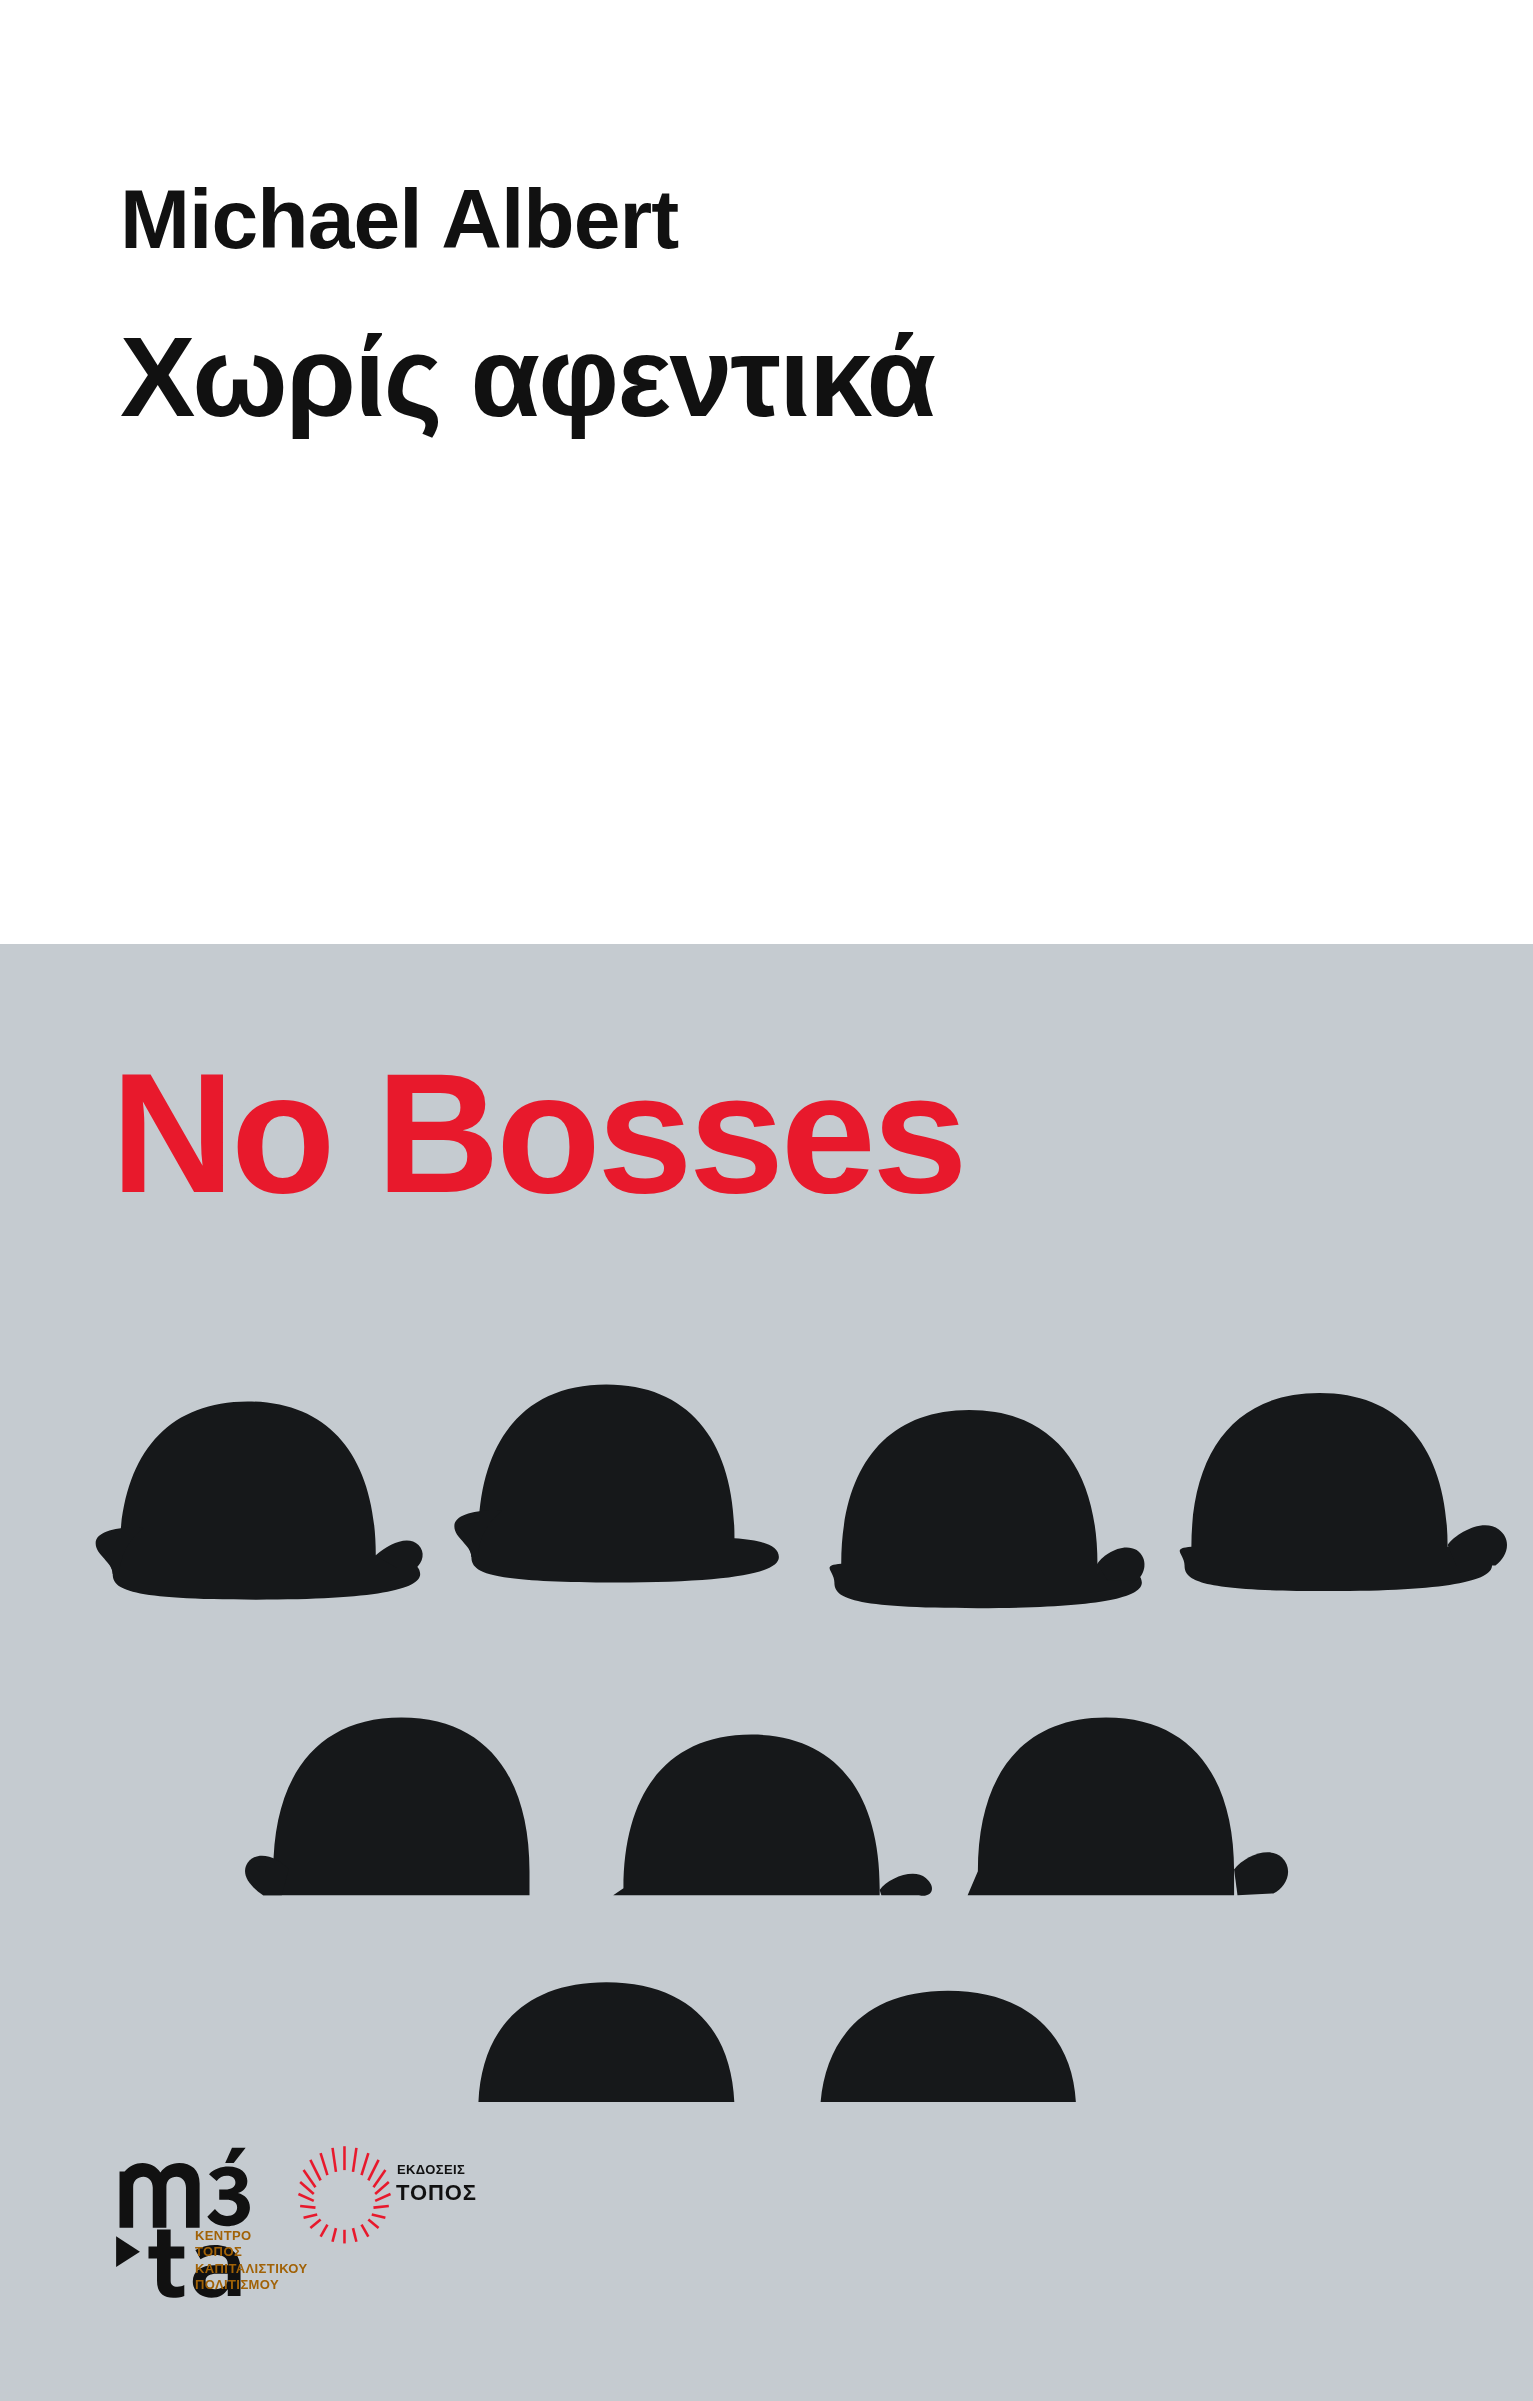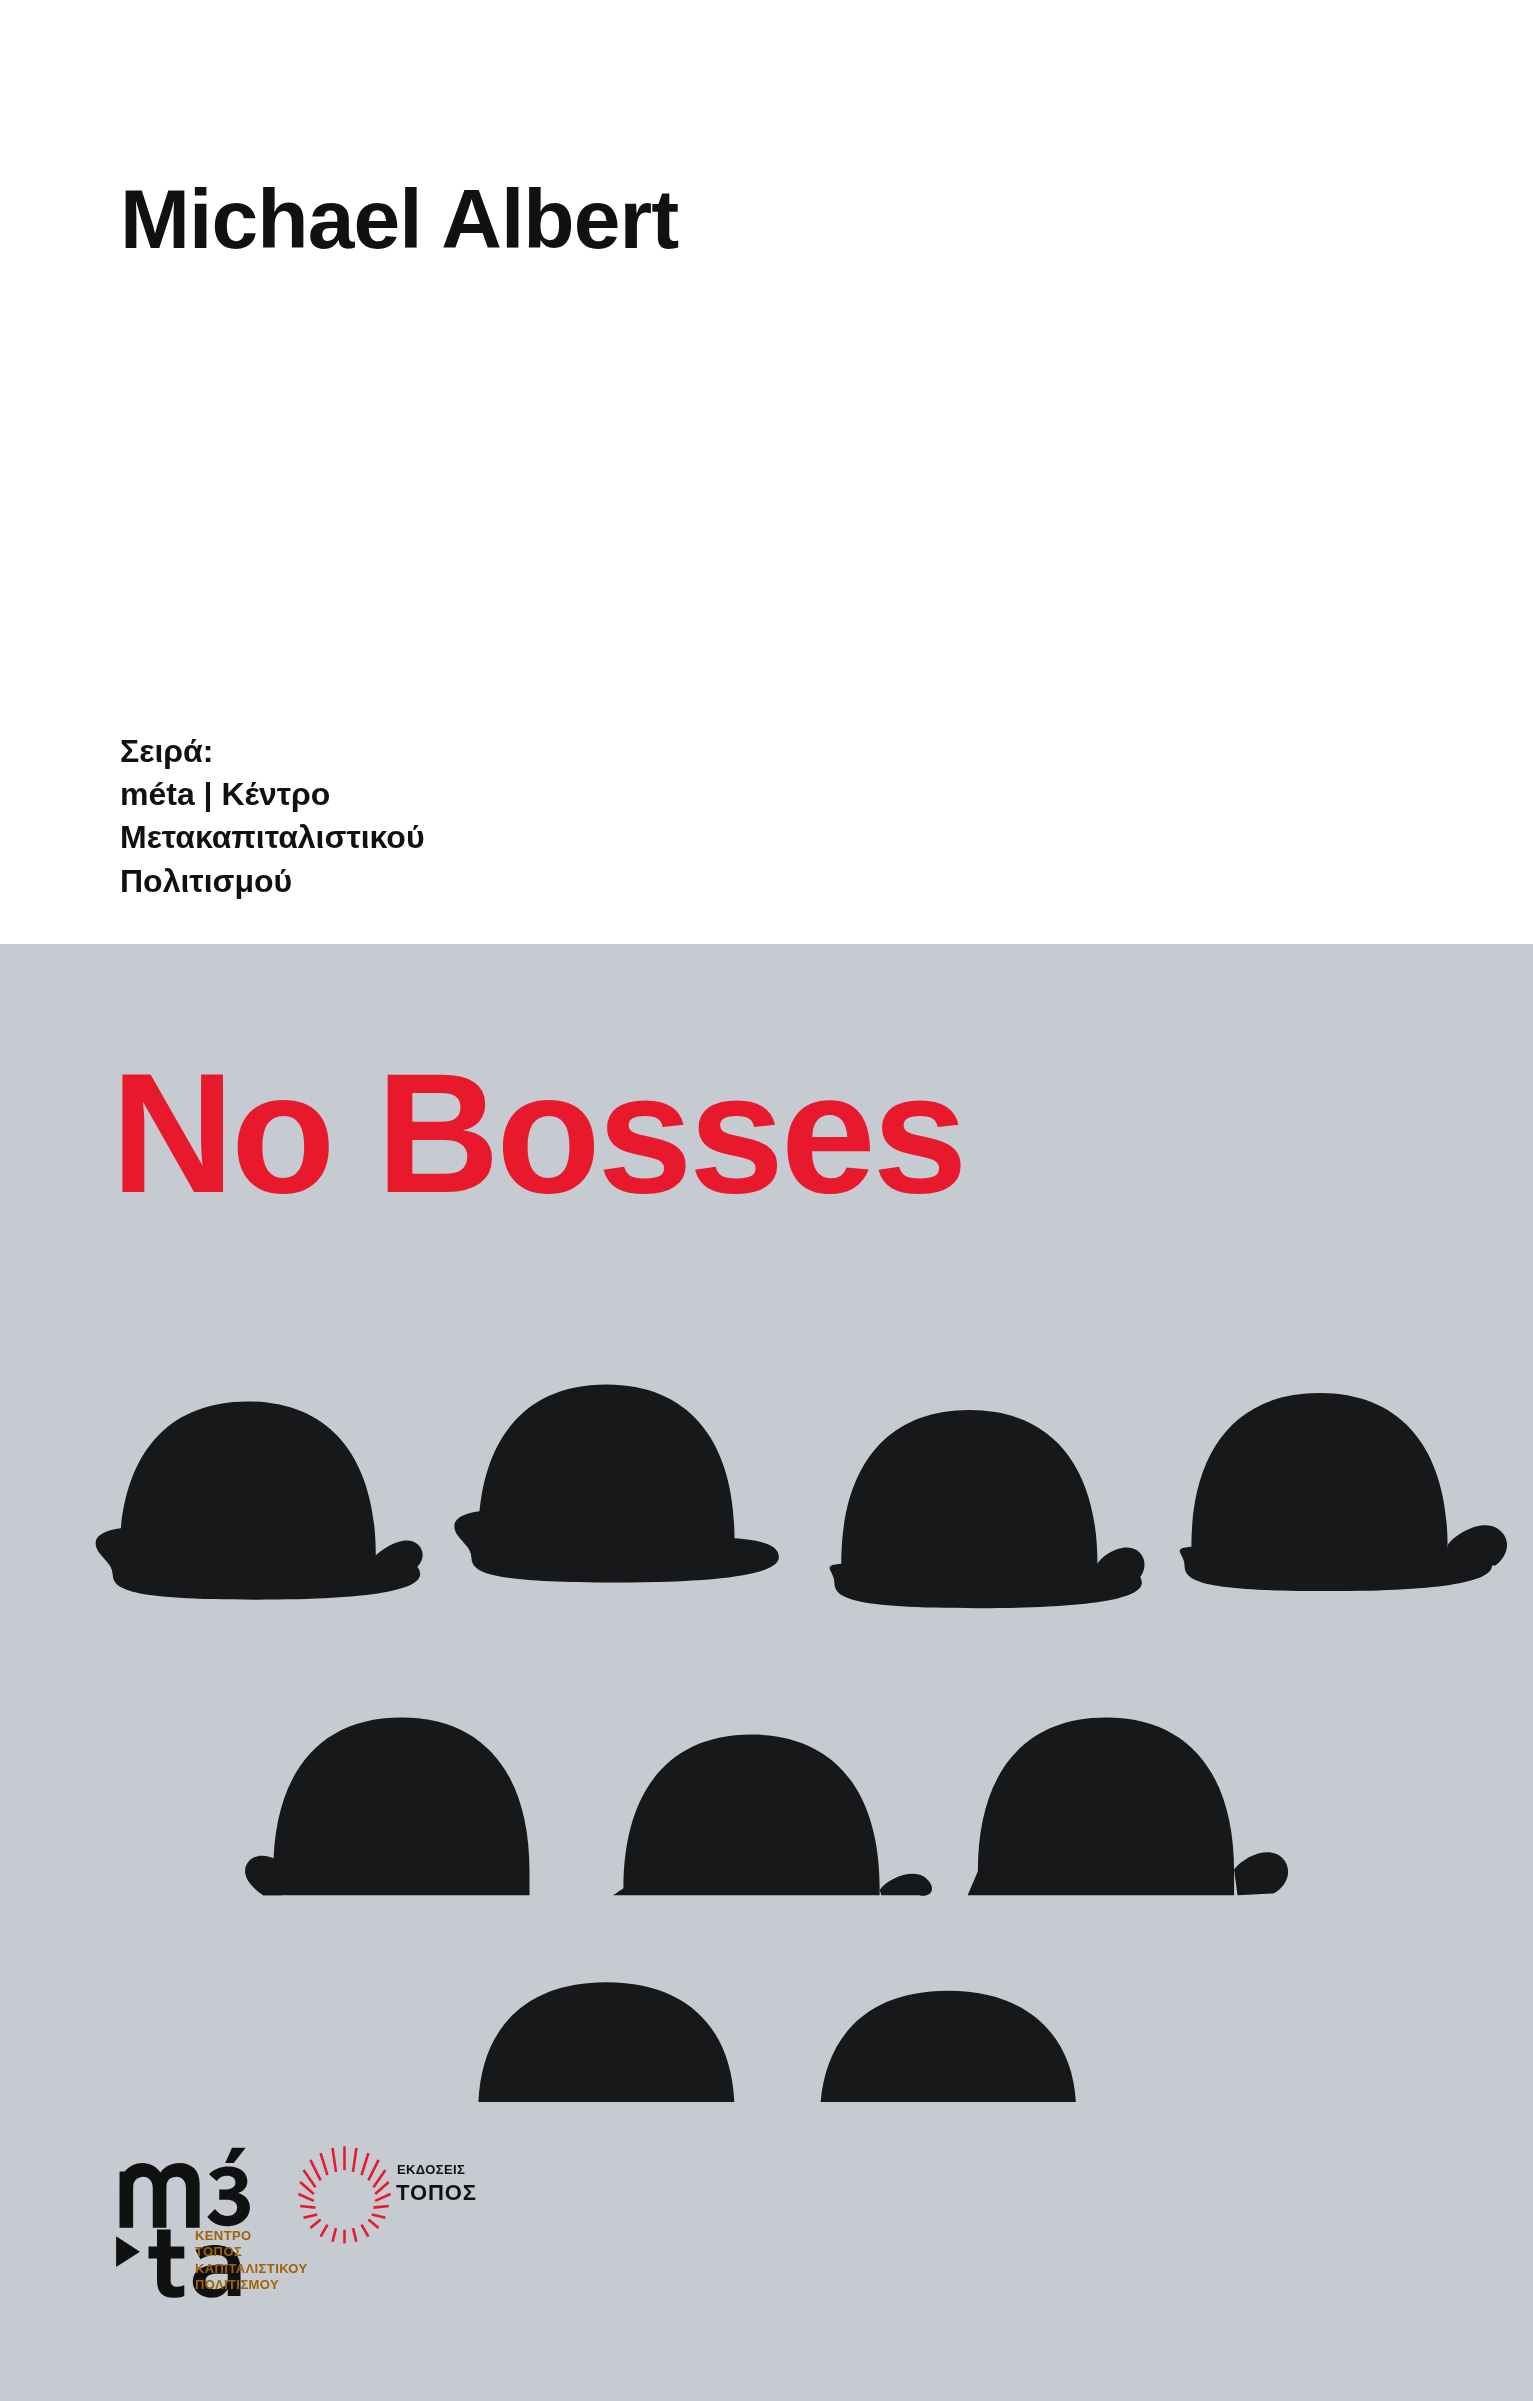--- a/index.html
+++ b/index.html
@@ -145,28 +145,23 @@
 </style>
 </head>
 <body>
 
 <div class="cover">
 
   <div class="top-block"></div>
 
   <div class="author">Michael Albert</div>
 
-
-
-  <div class="series">
-    <div>Σειρά:</div>
-    <div>méta | Κέντρο</div>
-    <div>Μετακαπιταλιστικού</div>
-    <div>Πολιτισμού</div>
-  </div>
+  <div class="title-gr">Χωρίς αφεντικά</div>
+
+
 
   <div class="bottom-block"></div>
 
   <div class="title-en">No Bosses</div>
 
   <svg class="hats" viewBox="0 0 1795 900" aria-hidden="true">
     <g fill="#16181a">
 
       <g>
         <path d="M140,260 C140,150 190,80 290,80 C390,80 440,150 440,260 C470,262 492,268 492,282 C492,300 440,312 300,312 C150,312 132,300 132,282 C132,268 115,262 140,260 Z"></path>

